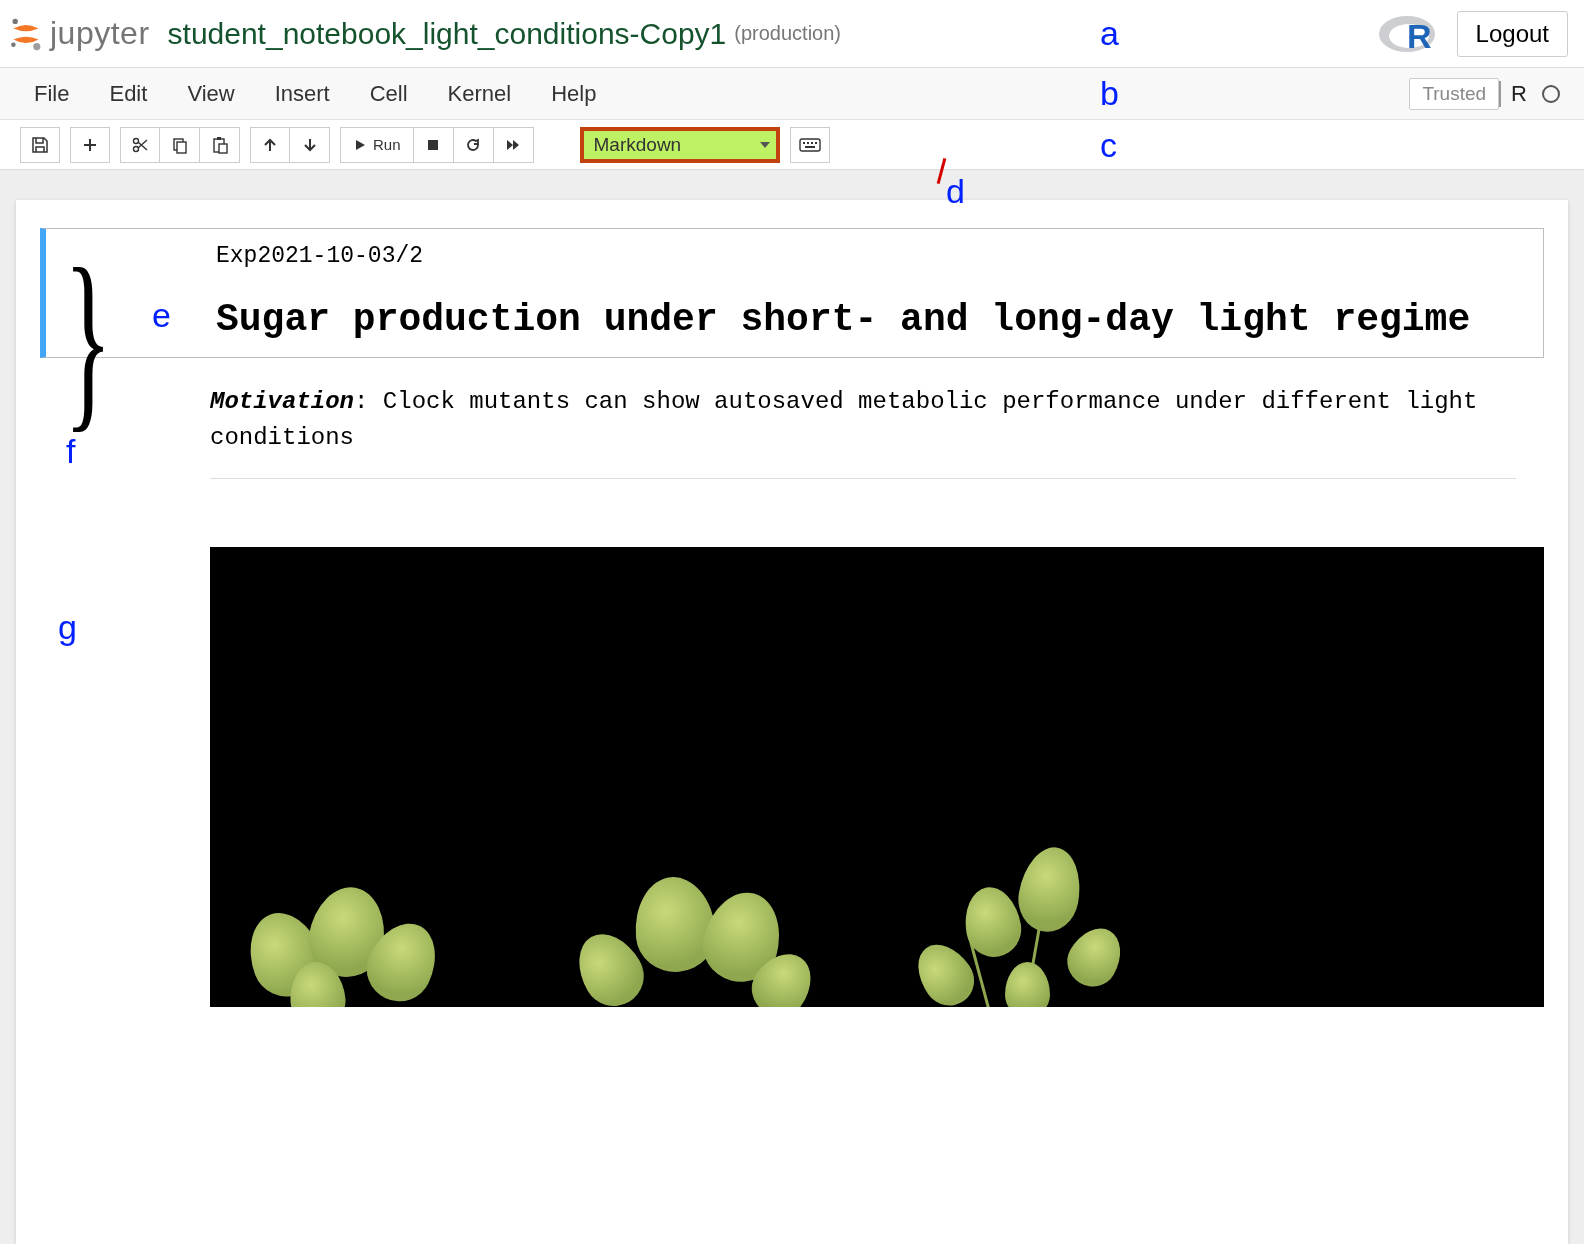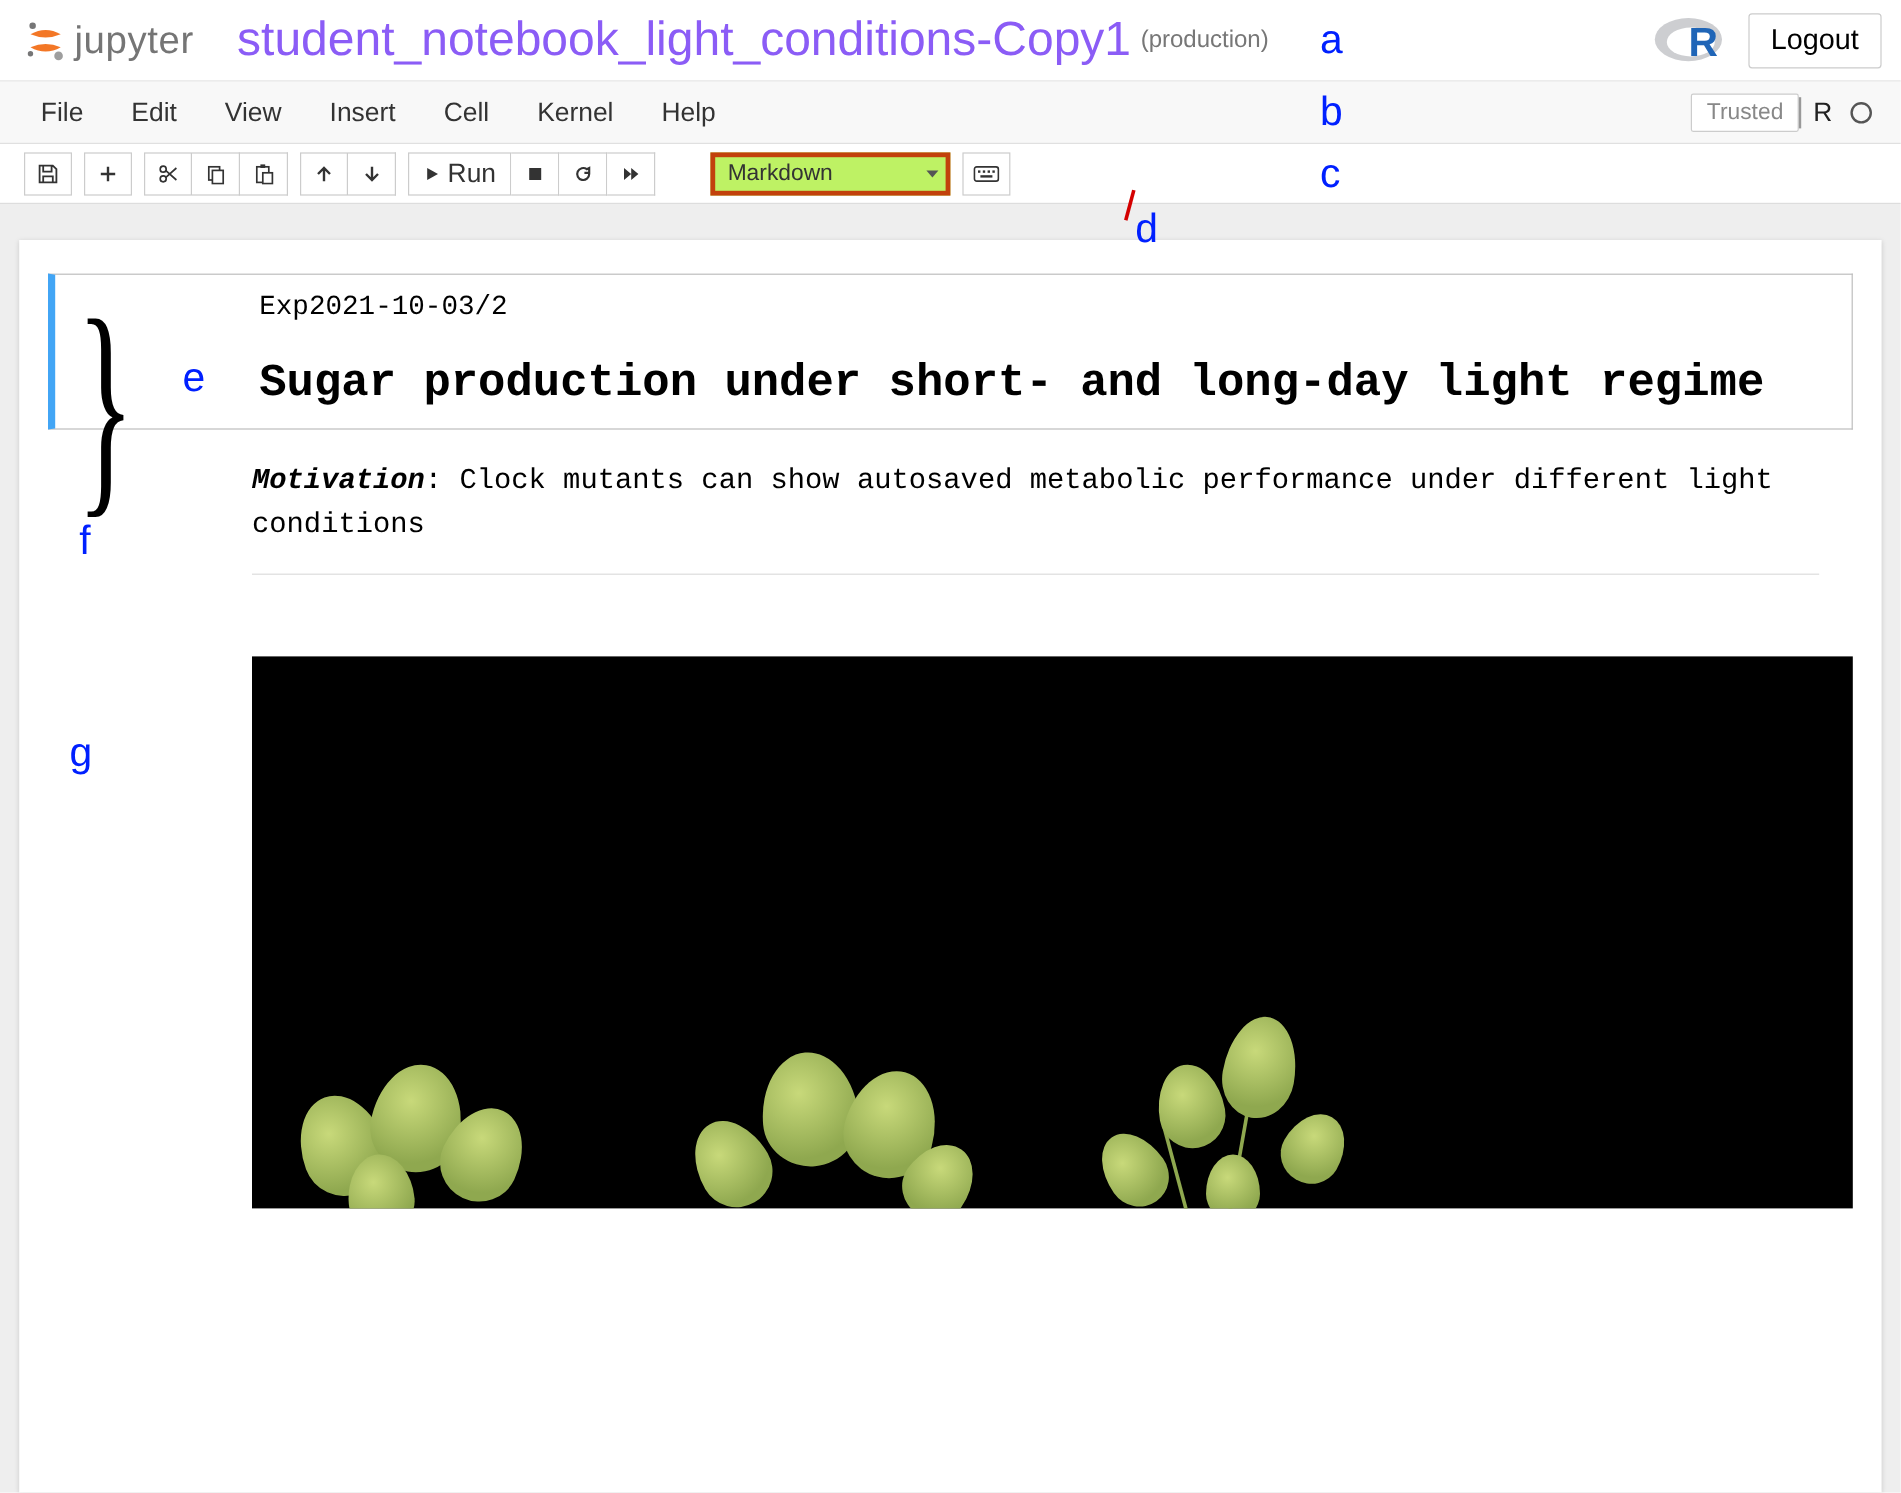--- a/index.html
+++ b/index.html
@@ -9,40 +9,40 @@
     width: 1584px;
     height: 1244px;
     overflow: hidden;
     position: relative;
   }
 
   
   .header {
     display: flex;
     align-items: center;
-    padding: 8px 16px 8px 20px;
+    padding: 8px 16px 8px 8px;
     border-bottom: 1px solid #e0e0e0;
     height: 68px;
   }
   .jupyter-logo {
     display: flex;
     align-items: center;
     gap: 6px;
   }
   .jupyter-logo svg { display: block; }
   .jupyter-word {
     font-size: 32px;
     color: #757575;
     letter-spacing: 0.5px;
     font-weight: 400;
   }
   .nb-title {
-    font-size: 40px;
-    color: #8b5cf6;
-    margin-left: 36px;
+    font-size: 30px;
+    color: #14532d;
+    margin-left: 18px;
     font-weight: 400;
   }
   .autosaved {
     font-size: 20px;
     color: #777;
     margin-left: 8px;
   }
   .header-spacer { flex: 1; }
   .kernel-logo { margin-right: 16px; }
   .logout-btn {
@@ -114,21 +114,21 @@
     display: flex;
     align-items: center;
     justify-content: center;
     font-size: 18px;
     color: #333;
     cursor: pointer;
     padding: 0 8px;
   }
   .tb-group { display: flex; margin-right: 10px; }
   .tb-group .tb-btn + .tb-btn { border-left: none; }
-  .tb-run { gap: 6px; padding: 0 12px; font-size: 22px; }
+  .tb-run { gap: 6px; padding: 0 12px; font-size: 15px; }
   .cell-type-select {
     border: 4px solid #c2410c;
     height: 36px;
     font-size: 19px;
     padding: 0 28px 0 10px;
     background: #bef264;
     appearance: none;
     position: relative;
     min-width: 200px;
     color: #333;

